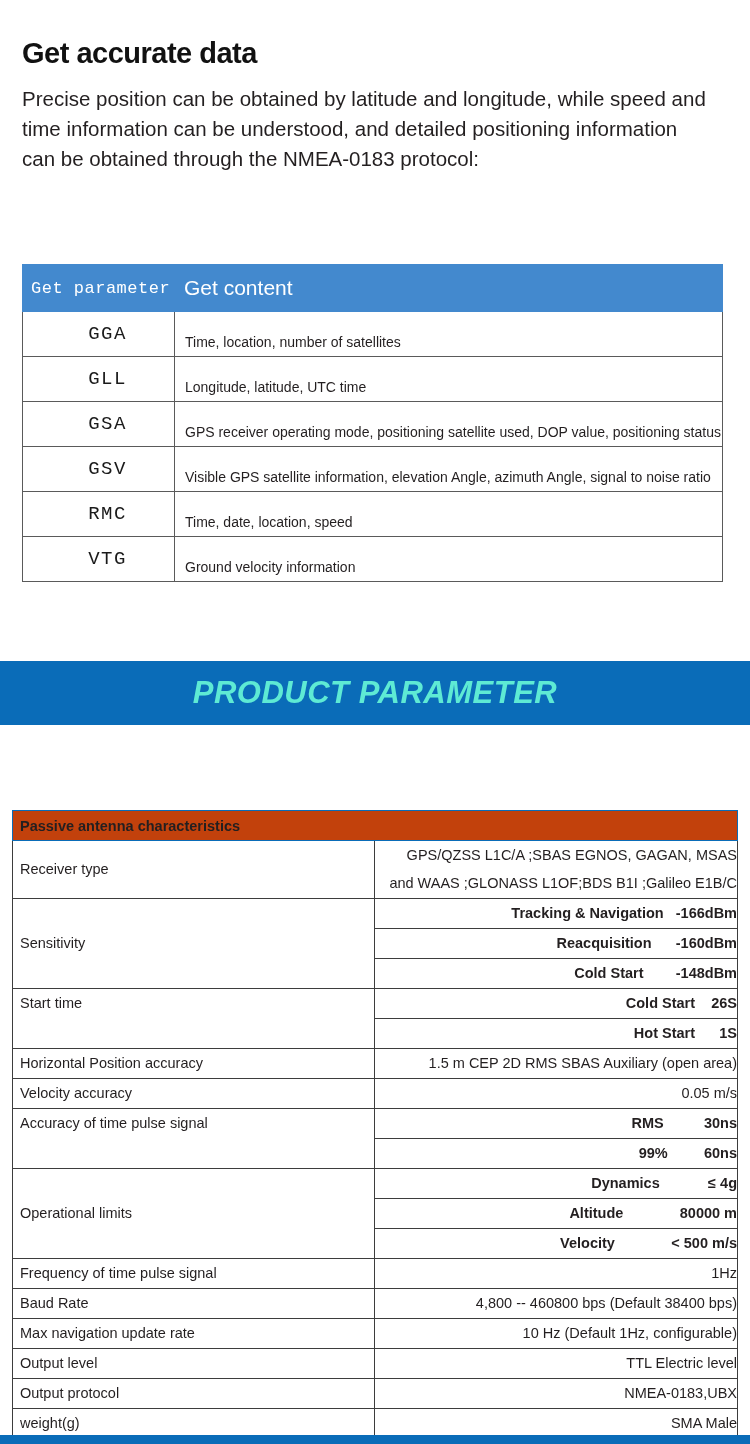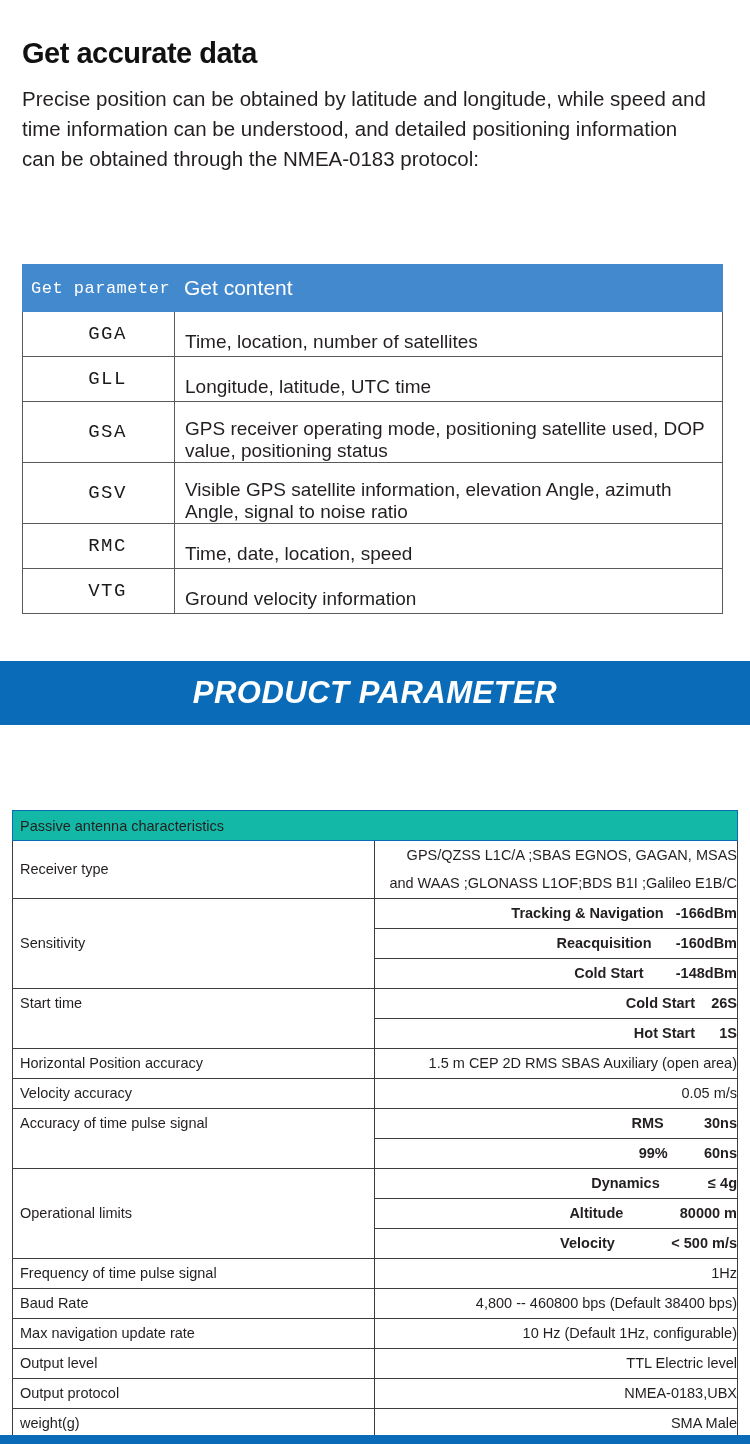--- a/index.html
+++ b/index.html
@@ -77,41 +77,41 @@
   .nmea-table tbody tr { height: 45px; }
   .nmea-param-cell {
     font-family: "Liberation Mono", "DejaVu Sans Mono", monospace;
     font-size: 19px;
     text-align: center;
     padding-left: 18px !important;
     letter-spacing: 1.5px;
     color: #1a1a1a;
   }
   .nmea-content-cell {
-    font-size: 19px;
+    font-size: 14px;
     padding-left: 10px !important;
     padding-top: 16px !important;
     vertical-align: top;
     color: #231f20;
   }
 
   
   .banner {
     position: absolute;
     left: 0;
     top: 661px;
     width: 750px;
     height: 64px;
     background: #0a6cb8;
     display: flex;
     align-items: center;
     justify-content: center;
   }
   .banner-title {
-    color: #ffffff;
+    color: #5eead4;
     font-size: 31px;
     font-weight: bold;
     font-style: italic;
     letter-spacing: 0.5px;
   }
 
   
   .product-model {
     position: absolute;
     left: 22px;
@@ -131,25 +131,25 @@
     table-layout: fixed;
   }
   .spec-table td, .spec-table th {
     border: 1px solid #3d3d3d;
     padding: 0 0 0 7px;
     font-size: 14.5px;
     vertical-align: middle;
     color: #231f20;
   }
   .spec-head {
-    background: #14b8a6;
+    background: #c2410c;
     border-color: #0a6cb8 !important;
     color: #ffffff;
     font-size: 17px;
-    font-weight: normal;
+    font-weight: bold;
     text-align: left;
     height: 29px;
   }
   .spec-sub {
     border-top: 1px solid #9a9a9a !important;
   }
   .spec-val-pad { padding-left: 9px !important; text-align: right; }
   .spec-row { height: 30px; }
   .wrap-cell {
     line-height: 1.95;

